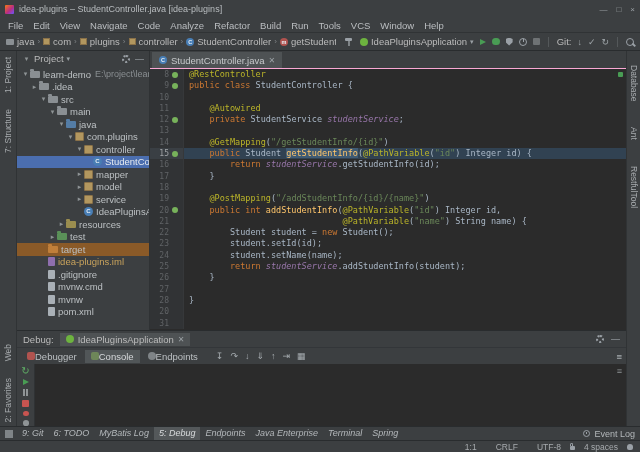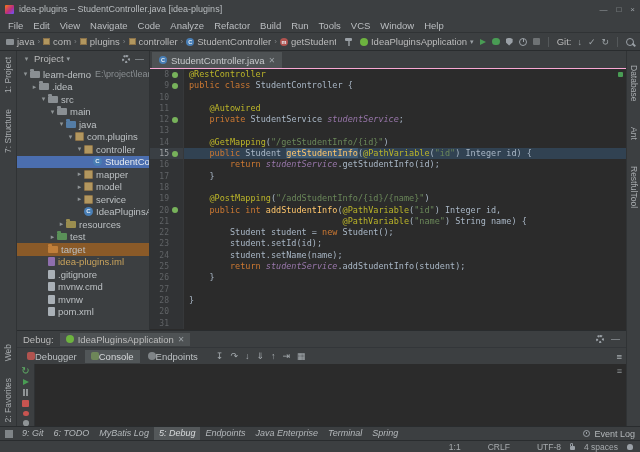--- a/index.html
+++ b/index.html
@@ -485,21 +485,21 @@
         <span class="tw-btn">Spring</span>
       </span>
     <span class="event-log">
       <span class="clock"></span>
       <span>Event Log</span>
     </span>
   </div>
 
   <div class="statusbar">
     <span class="sb-right">
-      <span id="status-items" style="display:flex;gap:27px;">
+      <span id="status-items" style="display:flex;gap:19px;">
           <span>1:1</span>
           <span>CRLF</span>
           <span>UTF-8</span>
         </span>
       <span class="lock"></span>
       <span>4 spaces</span>
       <span class="bell"></span>
     </span>
   </div>
 

